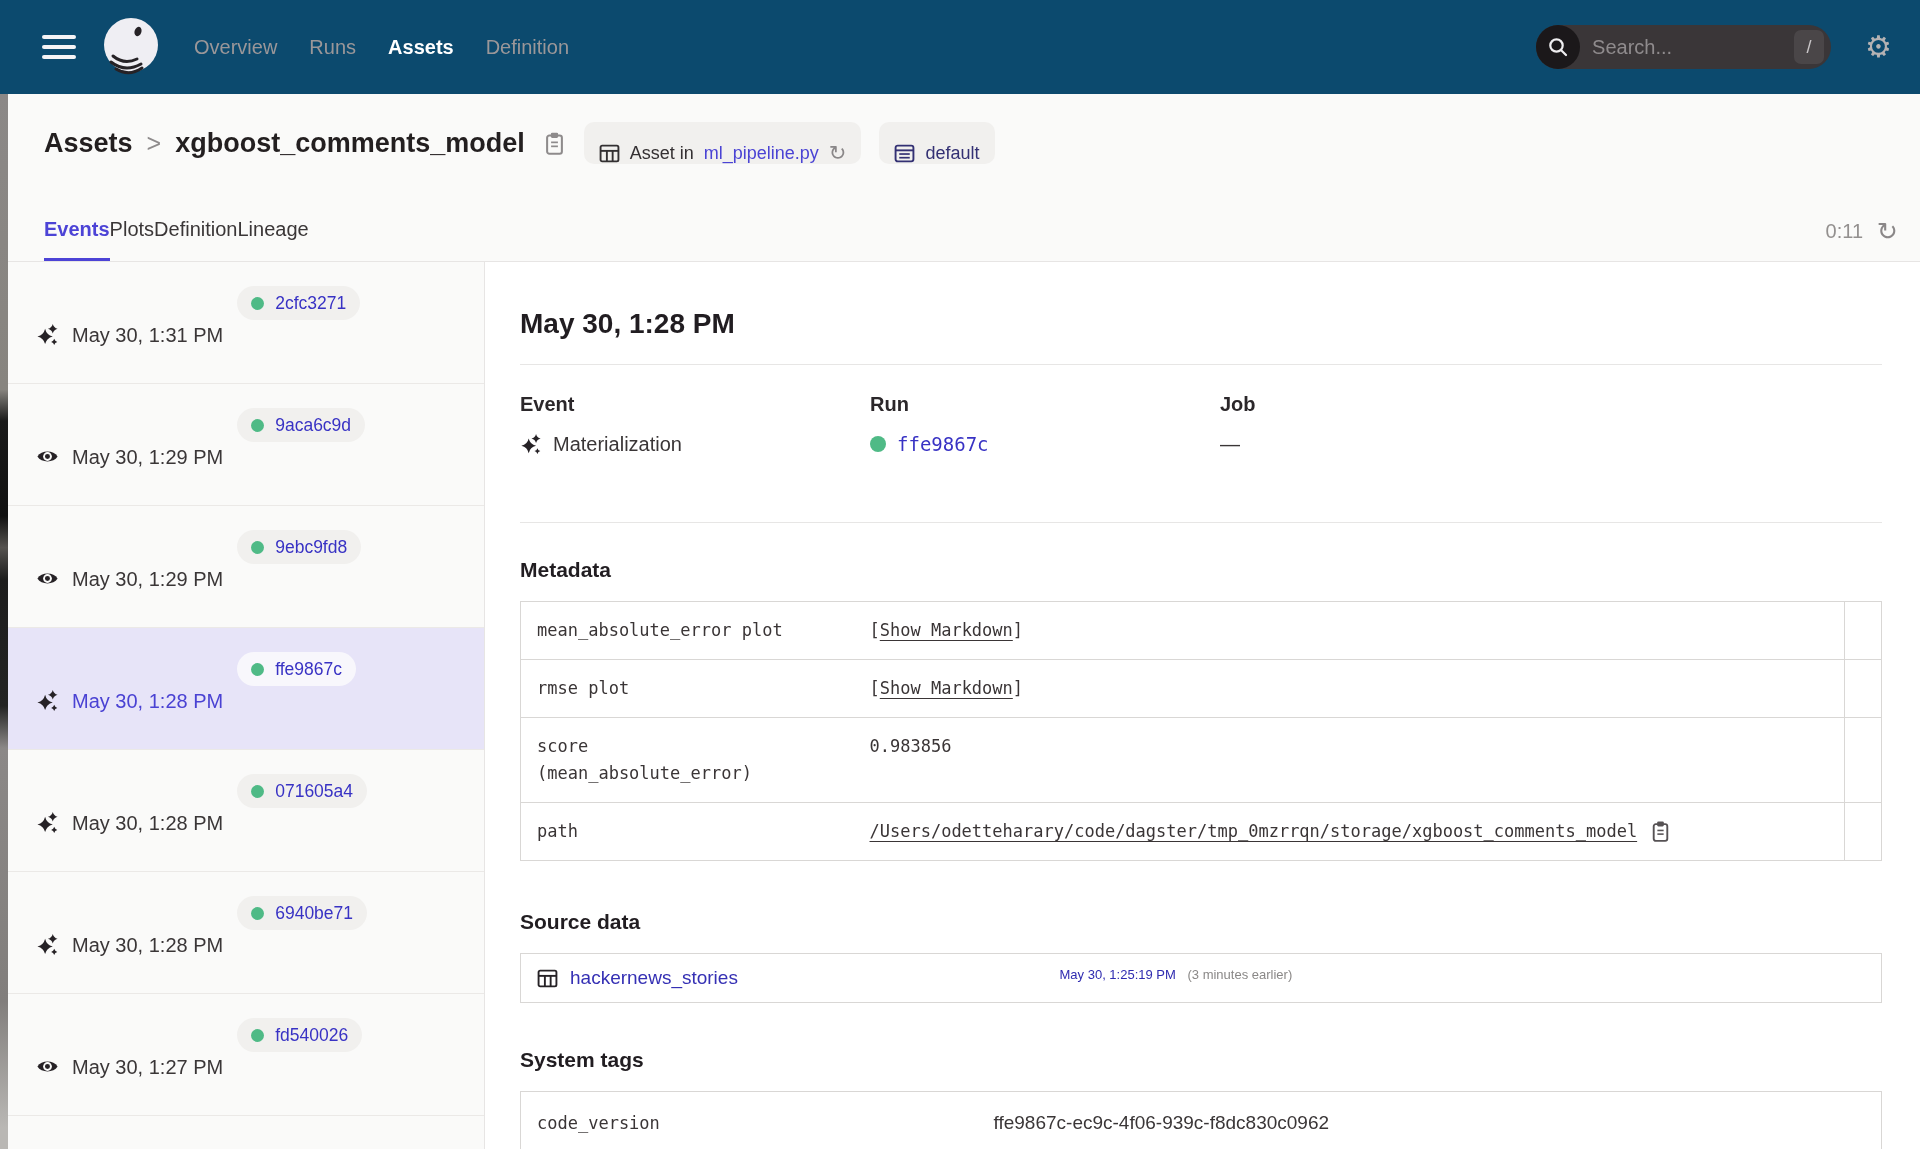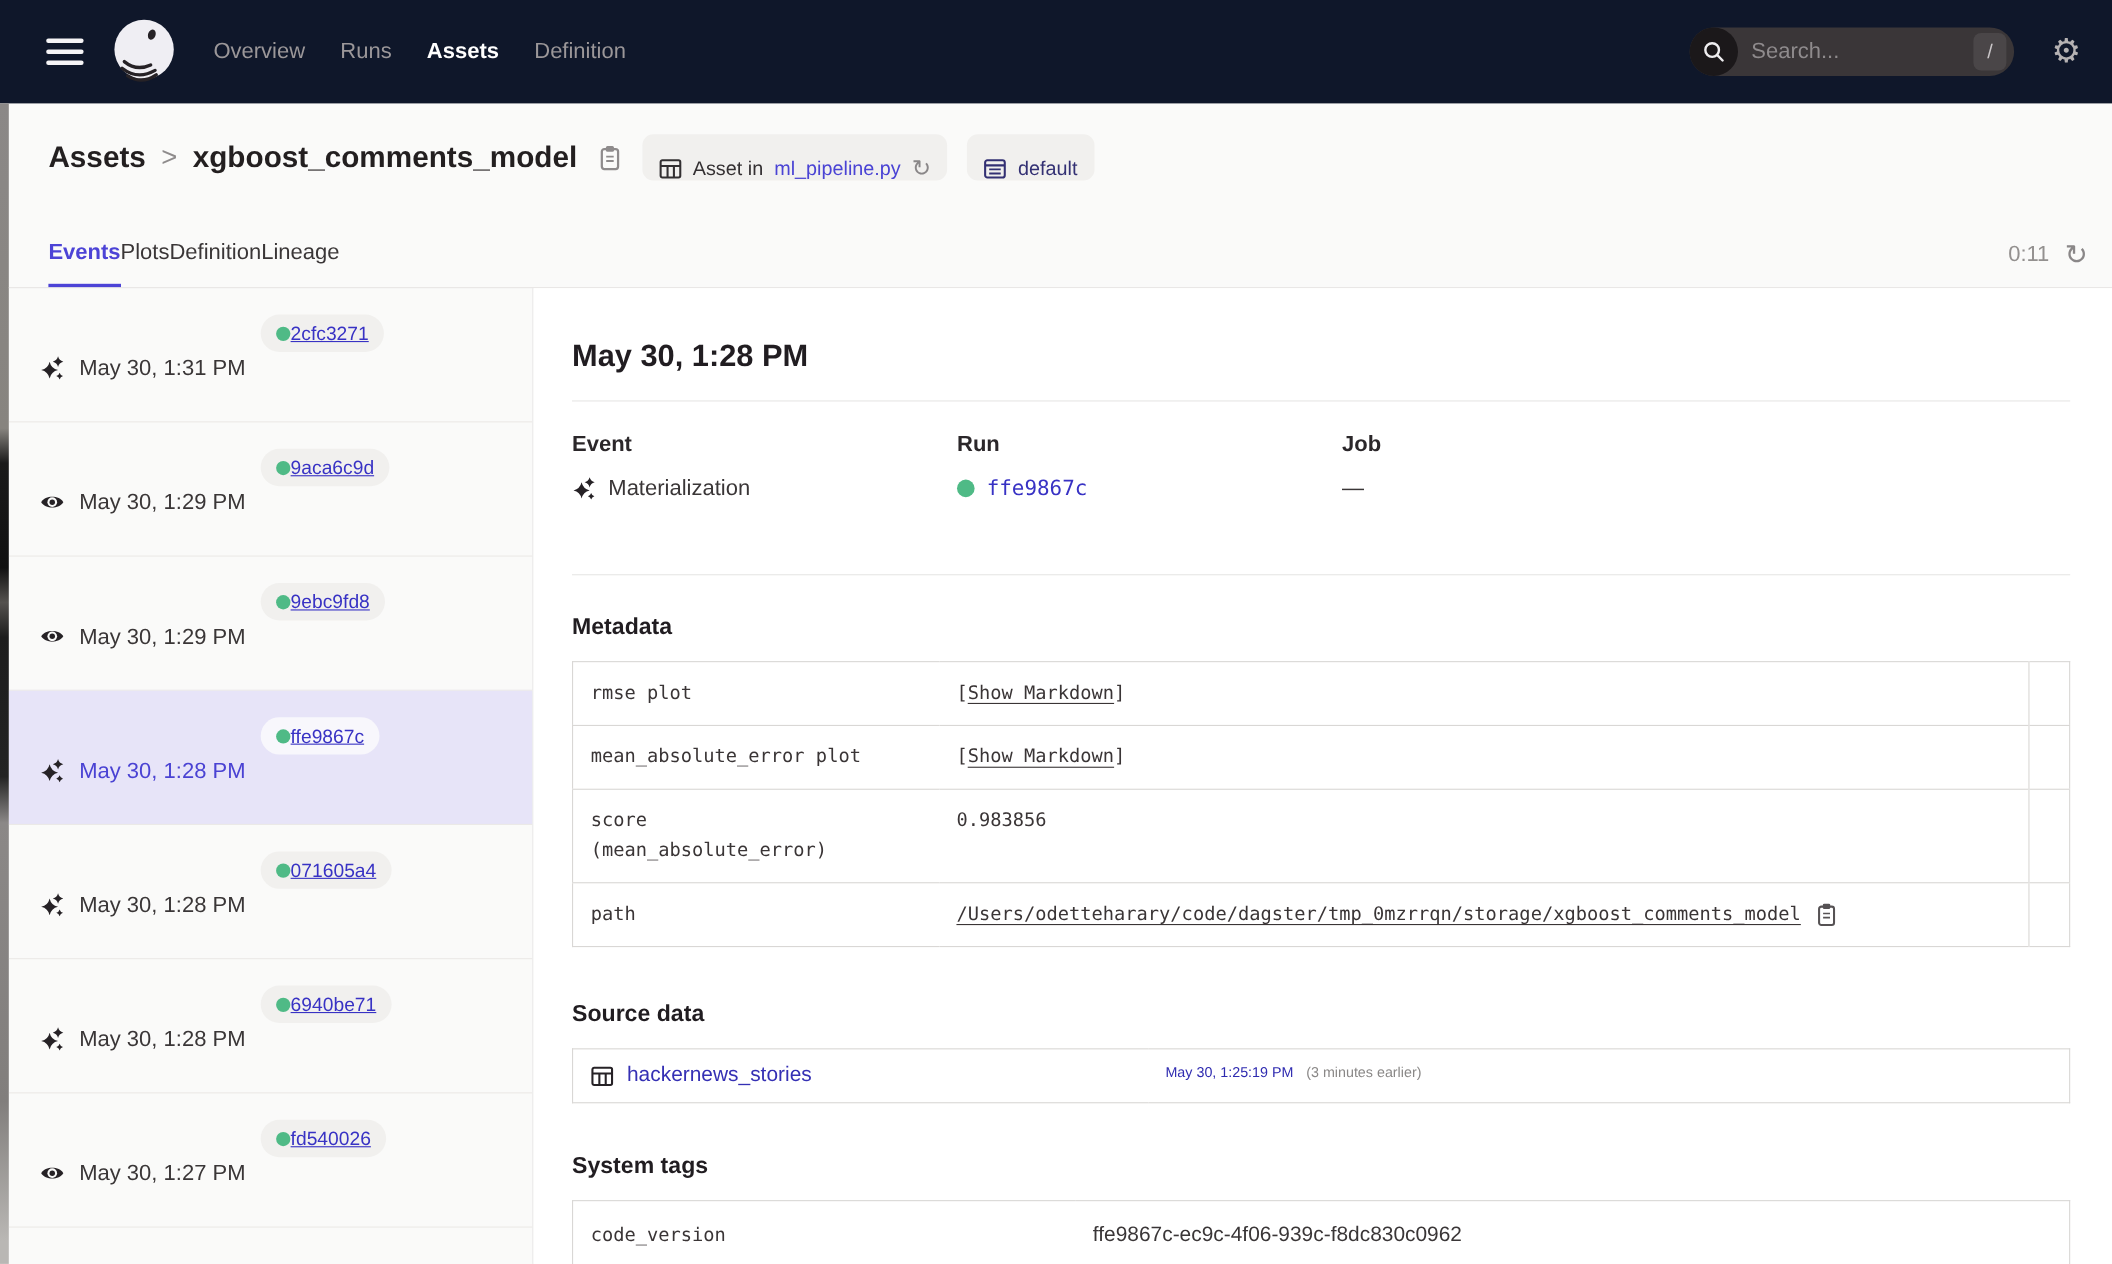--- a/index.html
+++ b/index.html
@@ -3,21 +3,21 @@
 <meta charset="utf-8">
 <style>
   * { box-sizing: border-box; margin: 0; padding: 0; }
   html,body { width:1920px; height:1149px; overflow:hidden; }
   body { font-family:"Liberation Sans", sans-serif; background:#fafaf9; color:#262226; }
   .uni { font-family:"DejaVu Sans", sans-serif; }
 
   .app { display:flex; flex-direction:column; height:1149px; }
 
   
-  .topbar { height:94px; background:#0f172a; display:flex; align-items:center; padding:0 28px 0 42px; flex:none; }
+  .topbar { height:94px; background:#0c4a6e; display:flex; align-items:center; padding:0 28px 0 42px; flex:none; }
   .hamburger { width:34px; display:flex; flex-direction:column; gap:6px; cursor:pointer; }
   .hamburger span { display:block; height:4px; border-radius:2px; background:#f5f4f6; }
   .logo { margin:0 14px 0 24px; }
   .nav-items { display:flex; list-style:none; gap:32px; margin-left:18px; font-size:20px; }
   .nav-items li { color:#9b9799; cursor:pointer; }
   .nav-items li.active { color:#ffffff; font-weight:700; }
   .topbar .spacer { flex:1; }
   .search-pill { width:295px; height:44px; border-radius:22px; background:#3a3638; display:flex; align-items:center; cursor:text; }
   .search-circle { width:44px; height:44px; border-radius:50%; background:#1b181a; display:flex; align-items:center; justify-content:center; flex:none; }
   .search-placeholder { flex:1; margin-left:12px; font-size:20px; color:#8f8b8d; }
@@ -51,21 +51,21 @@
   .timer { font-size:20px; color:#93908f; }
   .timer-refresh { font-size:25px; color:#8a8788; line-height:1; cursor:pointer; }
 
   
   .content { flex:1; display:flex; min-height:0; }
   .sidebar { width:477px; flex:none; border-right:1px solid #e7e5e4; overflow:hidden; }
   .event-item { height:122px; padding:24px 26px 0 28px; border-bottom:1px solid #ebe9e7; display:flex; flex-direction:row; gap:14px; cursor:pointer; }
   .event-item.selected { background:#e7e4f8; }
   .event-head { display:flex; align-items:center; gap:13px; font-size:20px; color:#3a3637; line-height:28px; }
   .event-item.selected .event-head { color:#4a42d3; }
-  .run-badge { display:inline-flex; align-items:center; height:34px; padding:0 14px; border-radius:17px; background:#f1f0ee; font-size:17.5px; color:#3832c4; width:max-content; cursor:pointer;text-decoration:underline; }
+  .run-badge { display:inline-flex; align-items:center; gap:11px; height:34px; padding:0 14px; border-radius:17px; background:#f1f0ee; font-size:17.5px; color:#3832c4; width:max-content; cursor:pointer; }
   .event-item.selected .run-badge { background:#f8f7fc; }
   .dot { width:13px; height:13px; border-radius:50%; background:#4fba86; flex:none; }
 
   .main { flex:1; background:#ffffff; padding:45px 38px 0 35px; overflow:hidden; min-width:0; }
   .detail-title { font-size:28px; font-weight:700; color:#211d21; line-height:34px; margin-bottom:23px; }
   .divider { border:none; border-top:1px solid #e7e6e5; }
   .event-grid { display:flex; margin:28px 0 64px; }
   .egrid-col { width:350px; }
   .egrid-label { font-size:20px; font-weight:700; color:#2b272a; margin-bottom:14px; }
   .egrid-value { display:flex; align-items:center; gap:11px; font-size:20px; color:#3a3637; line-height:28px; }
@@ -335,26 +335,26 @@
                 </div>
             </div>
           </div>
 
           <hr class="divider">
 
           <div class="section-h tight-top">Metadata</div>
           <table class="grid-table">
             <tbody>
                 <tr>
-              <td class="meta-key">rmse plot</td>
+              <td class="meta-key">mean_absolute_error plot</td>
               <td class="meta-val"><span>[</span><span class="mk-link">Show Markdown</span><span>]</span></td>
               <td class="spacer-col"></td>
             </tr>
             <tr>
-              <td class="meta-key">mean_absolute_error plot</td>
+              <td class="meta-key">rmse plot</td>
               <td class="meta-val"><span>[</span><span class="mk-link">Show Markdown</span><span>]</span></td>
               <td class="spacer-col"></td>
             </tr>
             <tr>
               <td class="meta-key">score
 (mean_absolute_error)</td>
               <td class="meta-val">0.983856</td>
               <td class="spacer-col"></td>
             </tr>
             <tr>

